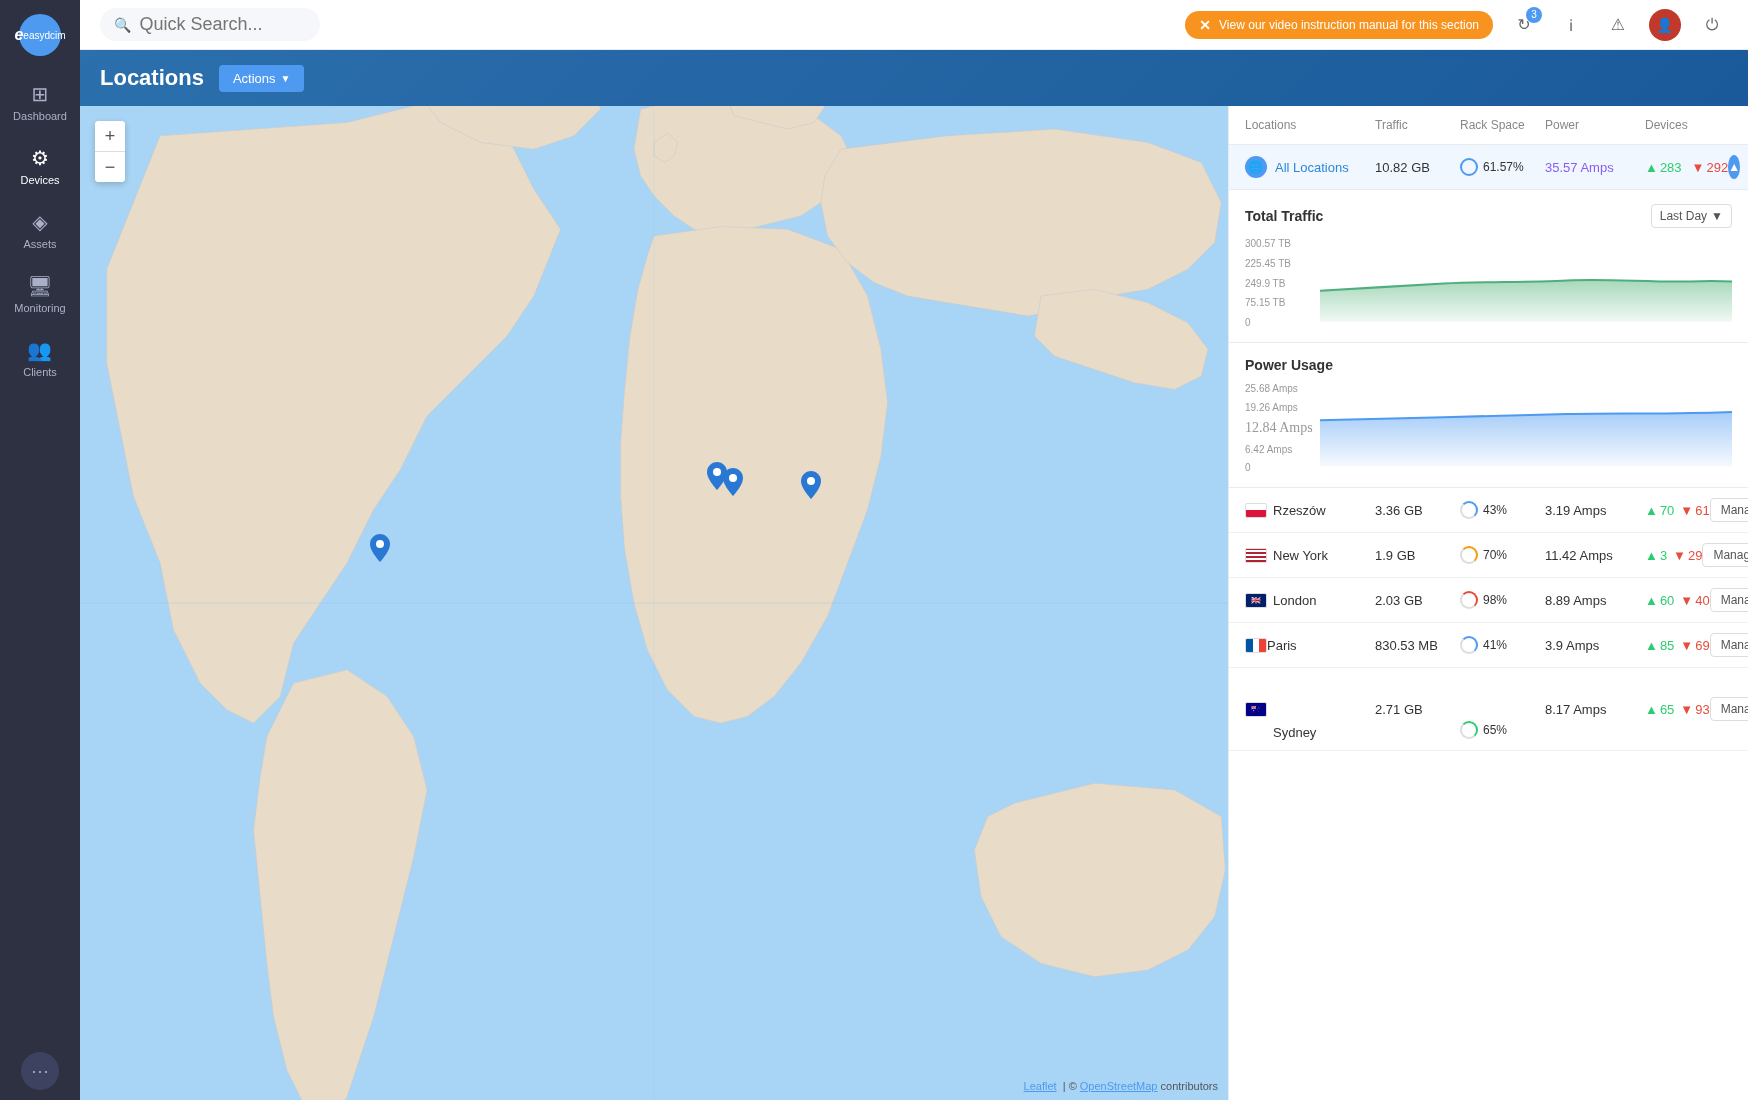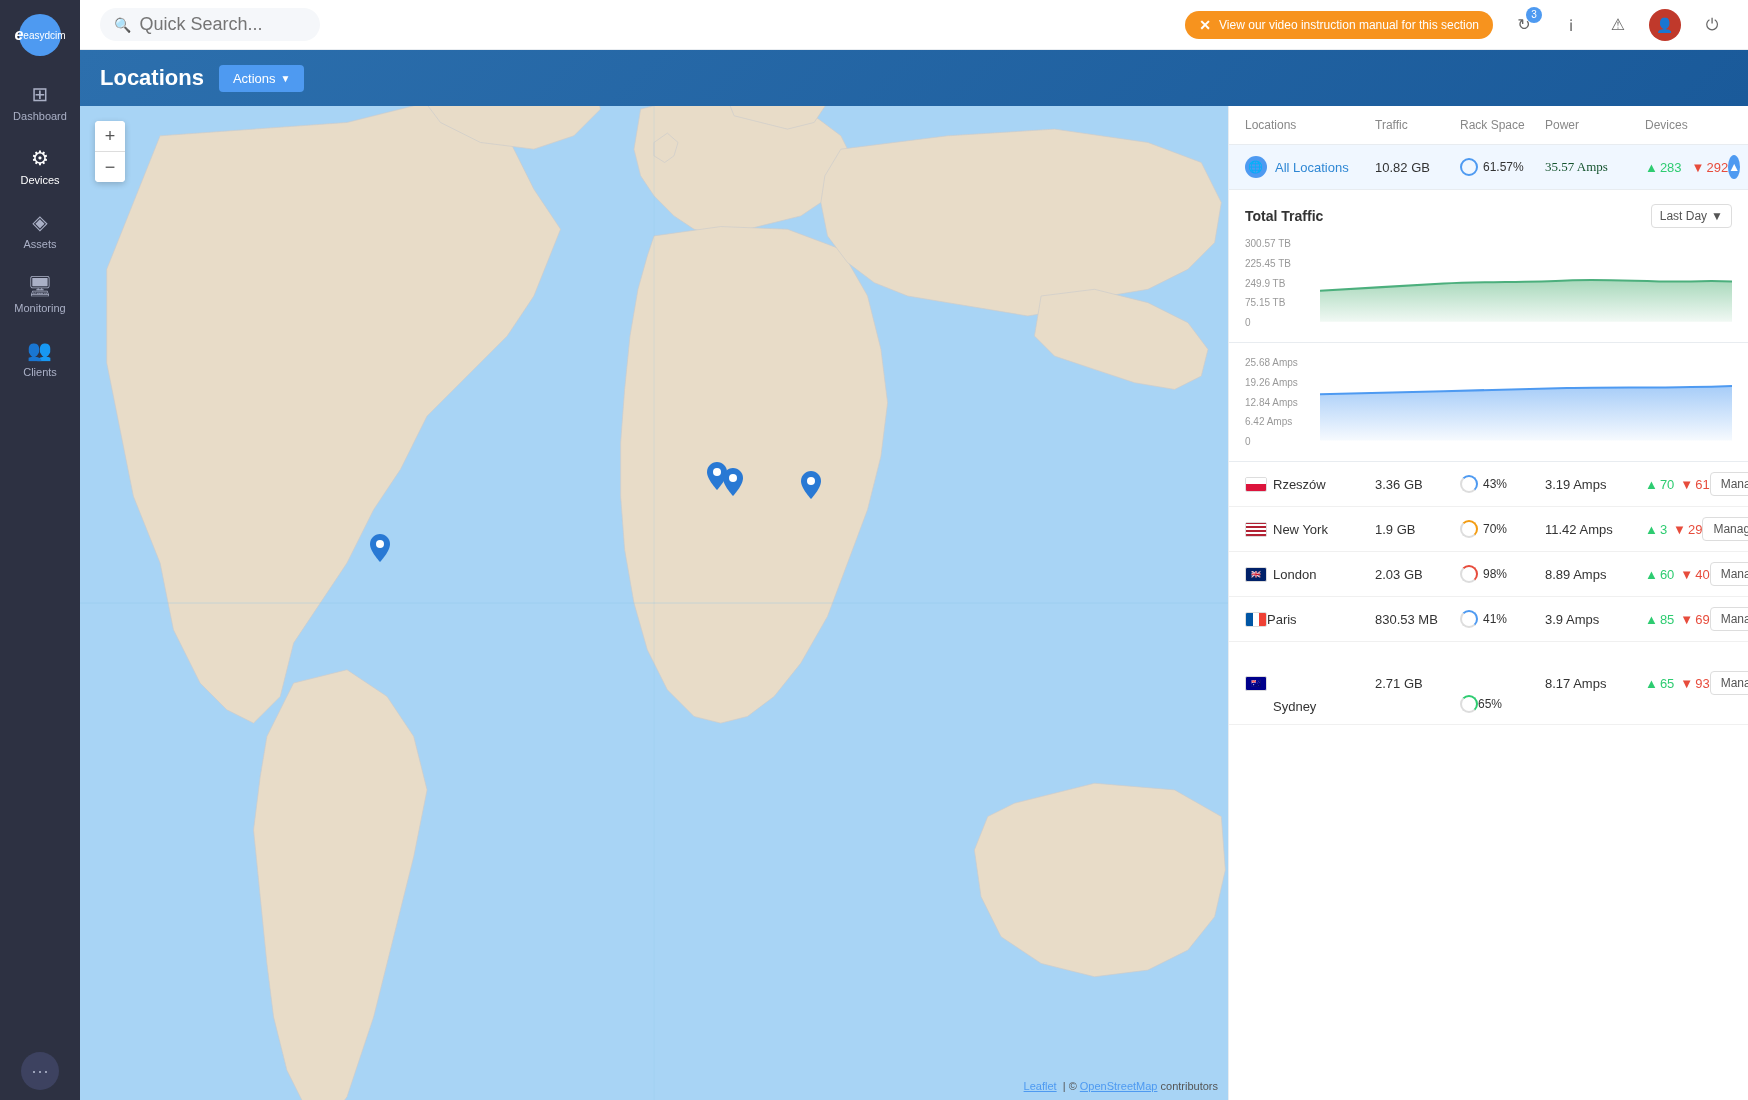--- a/index.html
+++ b/index.html
@@ -73,21 +73,21 @@
     .col-devices { flex: 1; font-size: 12px; color: #888; font-weight: 500; }
 
     
     .all-locations-row { display: flex; align-items: center; padding: 10px 16px; background: #f0f7ff; border-bottom: 1px solid #e8ecf0; }
     .location-name-cell { flex: 0 0 130px; display: flex; align-items: center; gap: 8px; }
     .globe-icon { width: 22px; height: 22px; background: #4e9af1; border-radius: 50%; display: flex; align-items: center; justify-content: center; color: white; font-size: 12px; }
     .location-label { font-size: 13px; color: #2e87d4; font-weight: 500; }
     .traffic-cell { flex: 0 0 85px; font-size: 13px; color: #333; }
     .rackspace-cell { flex: 0 0 85px; display: flex; align-items: center; gap: 5px; font-size: 13px; color: #333; }
     .rackspace-circle { width: 18px; height: 18px; border-radius: 50%; border: 2px solid #4e9af1; display: flex; align-items: center; justify-content: center; }
-    .power-cell { flex: 0 0 100px; font-size: 13px; color: #14532d; font-family: Liberation Serif, serif; }
+    .power-cell { flex: 0 0 100px; font-size: 13px; color: #8b5cf6; }
     .devices-cell { flex: 1; display: flex; align-items: center; gap: 10px; font-size: 13px; color: #333; }
     .device-up { color: #2ecc71; display: flex; align-items: center; gap: 2px; }
     .device-down { color: #e74c3c; display: flex; align-items: center; gap: 2px; }
     .collapse-btn { width: 24px; height: 24px; background: #4e9af1; border-radius: 50%; display: flex; align-items: center; justify-content: center; color: white; cursor: pointer; font-size: 12px; }
 
     
     .charts-section { padding: 14px 16px; border-bottom: 1px solid #e8ecf0; }
     .chart-header { display: flex; align-items: center; justify-content: space-between; margin-bottom: 10px; }
     .chart-title { font-size: 14px; font-weight: 600; color: #333; }
     .period-select { border: 1px solid #ddd; border-radius: 4px; padding: 4px 8px; font-size: 12px; color: #555; display: flex; align-items: center; gap: 4px; cursor: pointer; background: white; }
@@ -318,25 +318,28 @@
                 </linearGradient>
               </defs>
               <path d="M0,50 C40,48 80,45 120,43 C160,41 200,42 240,40 C280,38 320,42 360,41 C380,40 400,41 400,41 L400,80 L0,80 Z" fill="url(#trafficGrad)"></path>
               <path d="M0,50 C40,48 80,45 120,43 C160,41 200,42 240,40 C280,38 320,42 360,41 C380,40 400,41 400,41" fill="none" stroke="#4caf7d" stroke-width="2"></path>
             </svg>
           </div>
         </div>
       </div>
 
       <div class="charts-section">
+        <div class="chart-header">
+          <span class="chart-title">Power Usage</span>
+        </div>
         <div class="chart-area">
           <div class="chart-labels">
             <span style="font-size:10px;color:#999;">25.68 Amps</span>
             <span style="font-size:10px;color:#999;">19.26 Amps</span>
-            <span style="font-size:10px;color:#999;">12.84 Amps</span>
+            <span style="font-size:14px;color:#999;font-family:Liberation Serif, serif;">12.84 Amps</span>
             <span style="font-size:10px;color:#999;">6.42 Amps</span>
             <span style="font-size:10px;color:#999;">0</span>
           </div>
           <div class="chart-content">
             <svg viewBox="0 0 400 85" class="svg-chart" xmlns="http://www.w3.org/2000/svg">
               <defs>
                 <linearGradient id="powerGrad" x1="0" y1="0" x2="0" y2="1">
                   <stop offset="0%" stop-color="#4e9af1" stop-opacity="0.5"></stop>
                   <stop offset="100%" stop-color="#4e9af1" stop-opacity="0.05"></stop>
                 </linearGradient>
@@ -435,21 +438,21 @@
     </div>
     <button style="border:1px solid #ddd;border-radius:4px;padding:4px 10px;font-size:12px;color:#555;cursor:pointer;background:white;margin-right:4px;">Manage</button>
 
   </div>
           <div class="location-row">
     <div style="flex:0 0 130px;display:flex;align-items:center;gap:6px;">
       <div style="width:22px;height:15px;border:1px solid #ddd;overflow:hidden;border-radius:2px;flex-shrink:0;background:#00008B;display:flex;align-items:center;justify-content:center;color:white;font-size:8px;">🇦🇺</div>
       <span style="font-size:13px;color:#333;font-weight:500;margin-top:47px;">Sydney</span>
     </div>
     <div style="flex:0 0 85px;font-size:13px;color:#333;">2.71 GB</div>
-    <div style="flex:0 0 85px;display:flex;align-items:center;margin-top:41px;">
+    <div style="flex:0 0 85px;display:flex;align-items:center;gap:5px;margin-top:41px;">
       <div style="width:18px;height:18px;border-radius:50%;border:2px solid #ddd;border-top-color:#2ecc71;border-right-color:#2ecc71;"></div>
       <span style="font-size:12px;color:#333;">65%</span>
     </div>
     <div style="flex:0 0 100px;font-size:13px;color:#333;">8.17 Amps</div>
     <div style="flex:1;display:flex;align-items:center;gap:6px;font-size:13px;">
       <span style="color:#2ecc71;display:flex;align-items:center;gap:2px;"><span>▲</span>65</span>
       <span style="color:#e74c3c;display:flex;align-items:center;gap:2px;"><span>▼</span>93</span>
     </div>
     <button style="border:1px solid #ddd;border-radius:4px;padding:4px 10px;font-size:12px;color:#555;cursor:pointer;background:white;margin-right:4px;">Manage</button>
 

